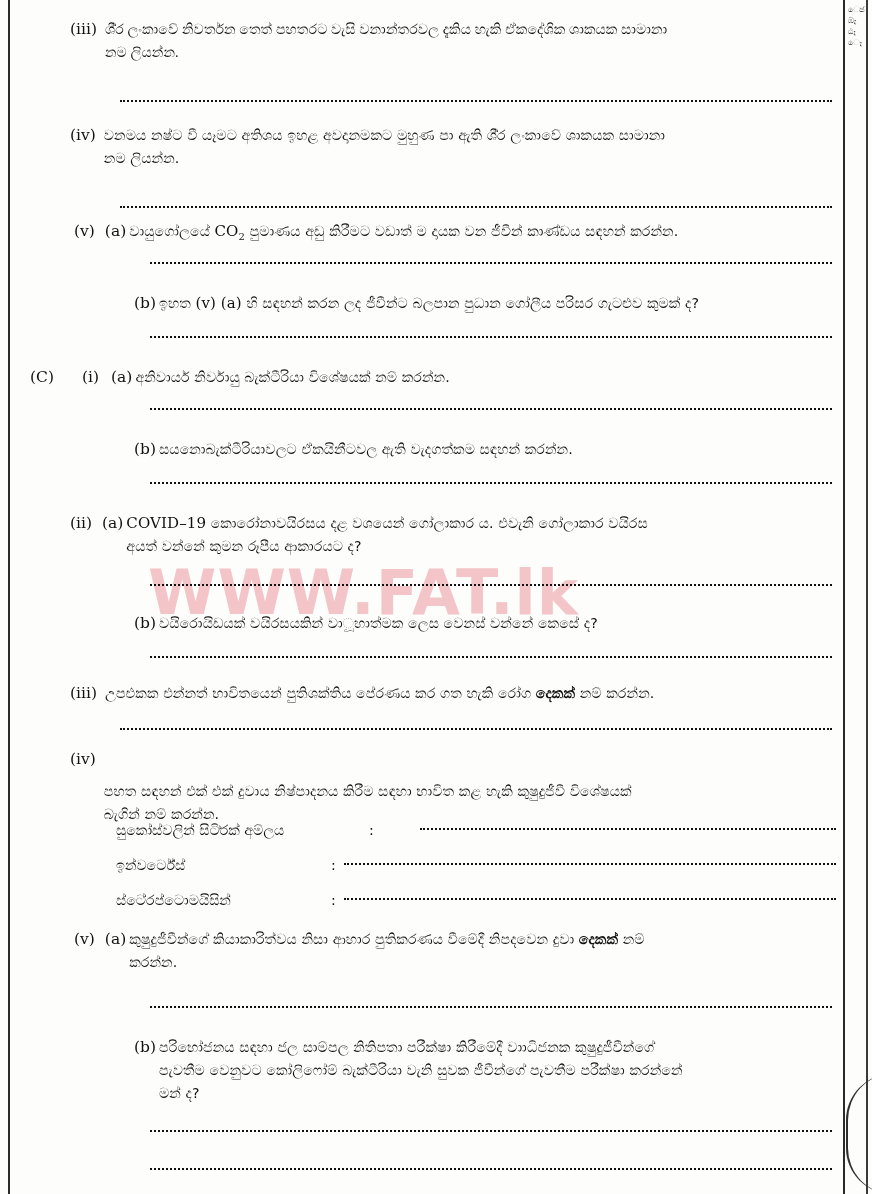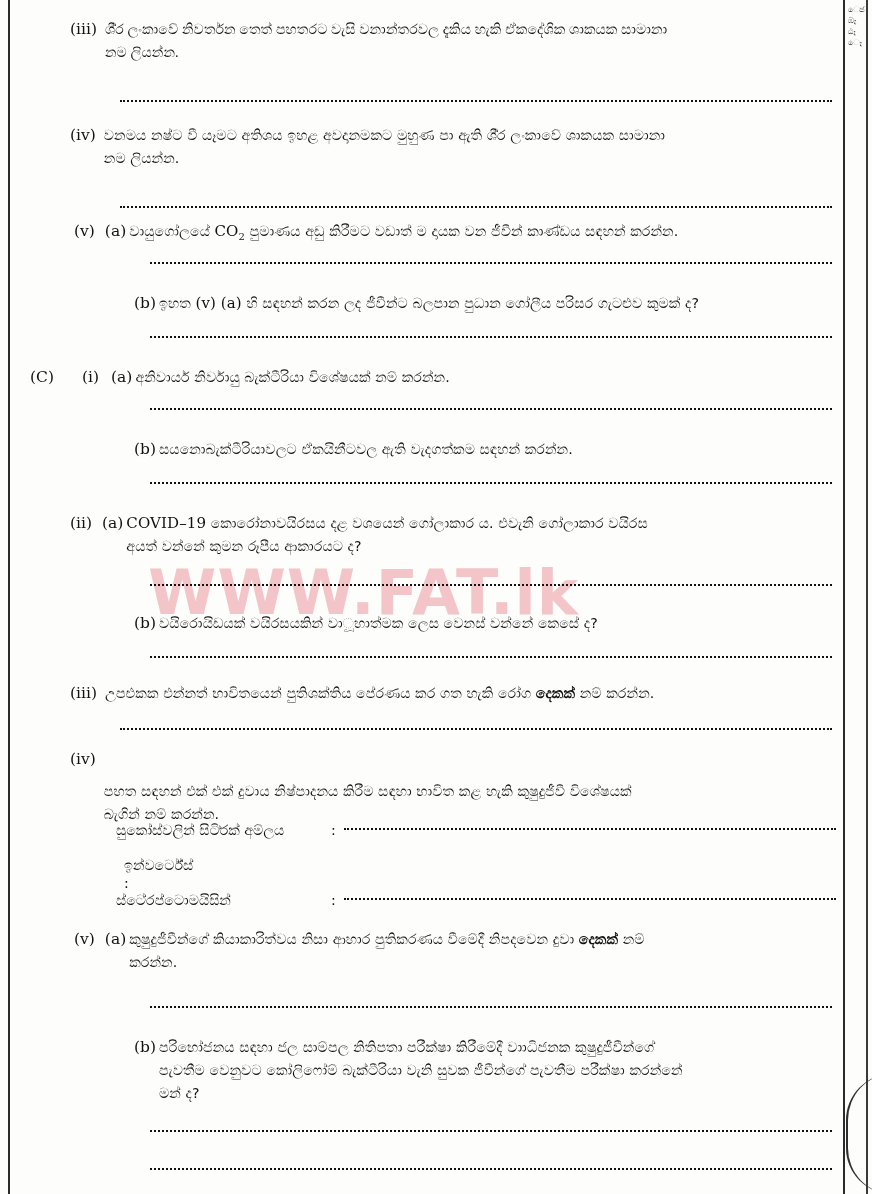--- a/index.html
+++ b/index.html
@@ -250,27 +250,27 @@
     <div class="dots" style="left:90px; top:728px; width:712px;"></div>
 
     <div class="row" style="left:40px; top:748px; width:764px;">
       <span class="marker">(iv)</span>
       <span class="si" style="padding-left:8px;margin-top:32px;">
         <span class="text-block">පහත සඳහන් එක් එක් දුවාය නිෂ්පාදනය කිරීම සඳහා භාවිත කළ හැකි කුෂුදුජීවී විශේෂයක්</span>
         <span class="text-block">බැගින් නම් කරන්න.</span>
       </span>
     </div>
 
-    <div class="label-row" style="left:86px; top:820px; width:720px;">
+    <div class="label-row" style="left:86px; top:820px; width:720px;gap:38px;">
       <span class="label-text" style="width:215px;">සුකෝස්වලින් සිටි‍්‍රක් අම්ලය</span>
       <span class="colon">:</span>
       <span class="dots" style="position:relative; flex:1; top:-5px; margin-left:8px;"></span>
     </div>
 
-    <div class="label-row" style="left:86px; top:855px; width:720px;flex-direction:column;">
+    <div class="label-row" style="left:86px; top:855px; width:720px;">
       <span class="label-text" style="width:215px;">ඉන්වර්ටේස්</span>
       <span class="colon">:</span>
       <span class="dots" style="position:relative; flex:1; top:-5px; margin-left:8px;"></span>
     </div>
 
     <div class="label-row" style="left:86px; top:890px; width:720px;">
       <span class="label-text" style="width:215px;">ස්ටෙ‍්‍රප්ටොමයිසින්</span>
       <span class="colon">:</span>
       <span class="dots" style="position:relative; flex:1; top:-5px; margin-left:8px;"></span>
     </div>

